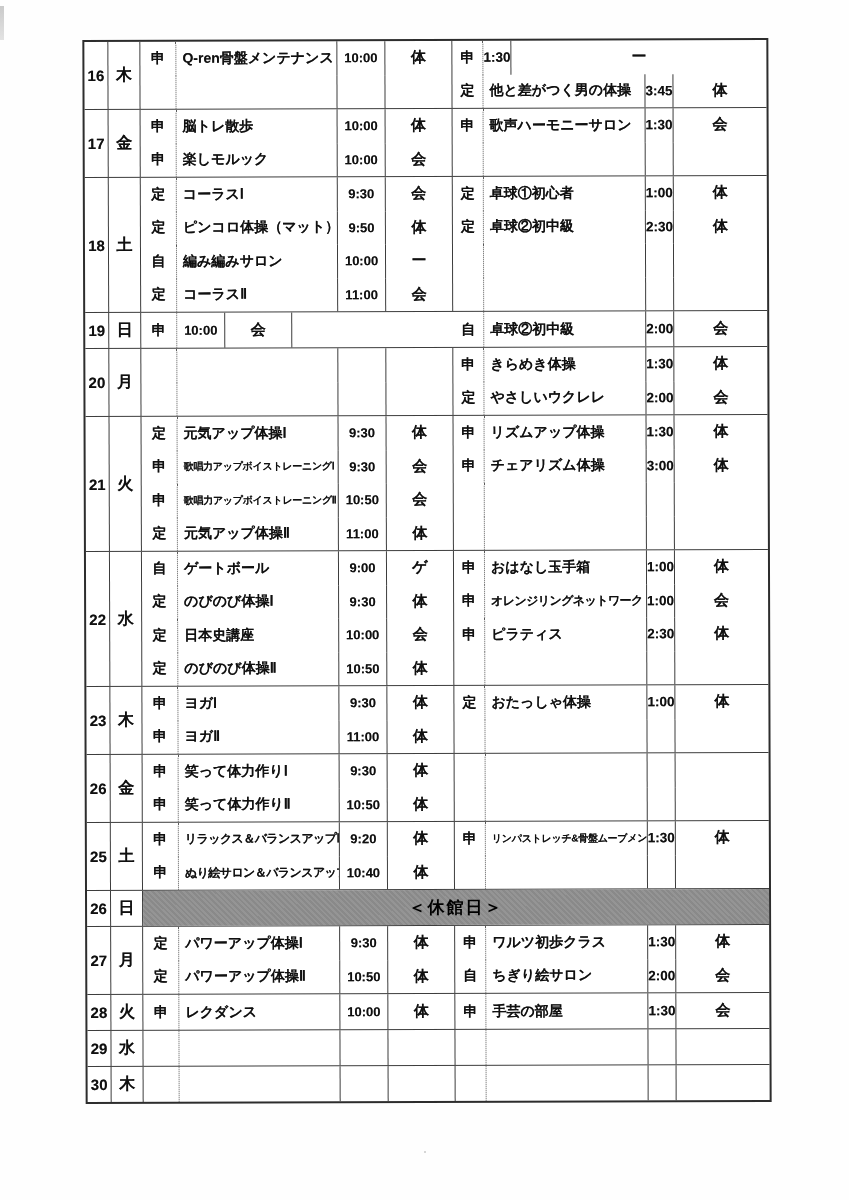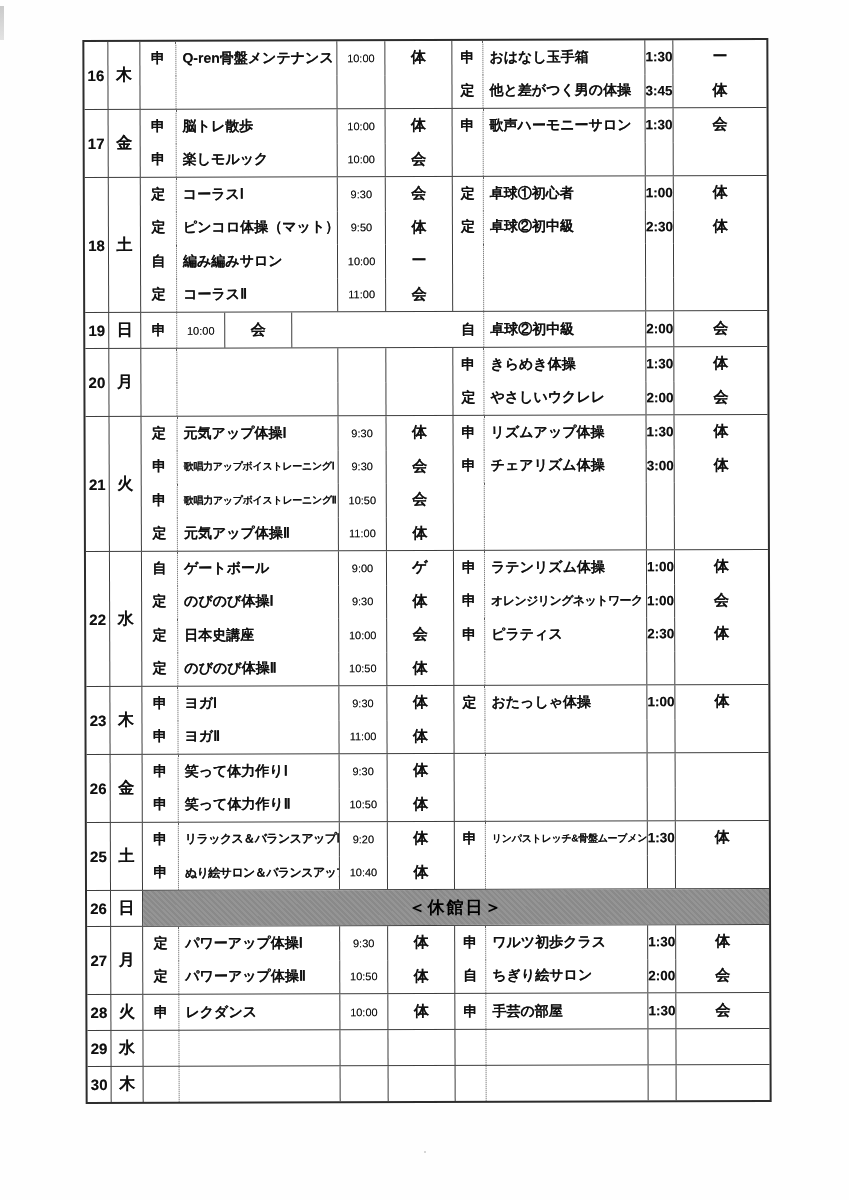--- a/index.html
+++ b/index.html
@@ -25,21 +25,21 @@
   .c-date{width:24px;border-right:1px solid #3d3d3d;font-size:15px;font-weight:700;}
   .c-day{width:32px;border-right:1px solid #3d3d3d;font-size:16px;font-weight:700;}
   .row-body{display:flex;flex:1;}
   .block{display:flex;flex-direction:column;}
   .block-left{width:312px;}
   .block-right{flex:1;}
   .line{display:flex;flex:1;}
   .c-type{width:36px;border-right:1px dotted #5a5a5a;font-size:14px;font-weight:700;}
   .c-act{width:161px;border-right:1px solid #3d3d3d;justify-content:flex-start;padding-left:6px;
          font-size:14px;font-weight:600;white-space:nowrap;overflow:hidden;text-align:right;}
-  .c-time{width:48px;border-right:1px solid #3d3d3d;font-size:11px;font-weight:400;}
+  .c-time{width:48px;border-right:1px solid #3d3d3d;font-size:13px;font-weight:700;}
   .c-loc{width:67px;border-right:1px solid #3d3d3d;font-size:15px;font-weight:700;}
   .c-type2{width:31px;border-right:1px dotted #5a5a5a;font-size:14px;font-weight:700;}
   .c-act2{width:162px;border-right:1px solid #3d3d3d;justify-content:flex-start;padding-left:6px;
           font-size:14px;font-weight:600;white-space:nowrap;overflow:hidden;}
   .c-time2{width:28px;border-right:1px solid #3d3d3d;font-size:13.5px;font-weight:700;}
   .c-loc2{flex:1;font-size:15px;font-weight:700;}
   .size-sm{font-size:12px !important;letter-spacing:-0.6px;}
   .size-xs{font-size:10px !important;letter-spacing:-0.3px;}
   .closed-banner{
     flex:1;display:flex;align-items:center;justify-content:center;
@@ -70,21 +70,20 @@
           <div class="line">
             <div class="cell c-type"></div>
             <div class="cell c-act"></div>
             <div class="cell c-time"></div>
             <div class="cell c-loc"></div>
           </div>
         </div>
         <div class="block block-right">
           <div class="line">
             <div class="cell c-type2">申</div>
-            <div class="cell c-act2">おはなし玉手箱</div>
             <div class="cell c-time2">1:30</div>
             <div class="cell c-loc2">ー</div>
           </div>
           <div class="line">
             <div class="cell c-type2">定</div>
             <div class="cell c-act2">他と差がつく男の体操</div>
             <div class="cell c-time2">3:45</div>
             <div class="cell c-loc2">体</div>
           </div>
         </div>
@@ -321,21 +320,21 @@
           <div class="line">
             <div class="cell c-type">定</div>
             <div class="cell c-act">のびのび体操Ⅱ</div>
             <div class="cell c-time">10:50</div>
             <div class="cell c-loc">体</div>
           </div>
         </div>
         <div class="block block-right">
           <div class="line">
             <div class="cell c-type2">申</div>
-            <div class="cell c-act2">ラテンリズム体操</div>
+            <div class="cell c-act2">おはなし玉手箱</div>
             <div class="cell c-time2">1:00</div>
             <div class="cell c-loc2">体</div>
           </div>
           <div class="line">
             <div class="cell c-type2">申</div>
             <div class="cell c-act2 size-sm">オレンジリングネットワーク</div>
             <div class="cell c-time2">1:00</div>
             <div class="cell c-loc2">会</div>
           </div>
           <div class="line">

